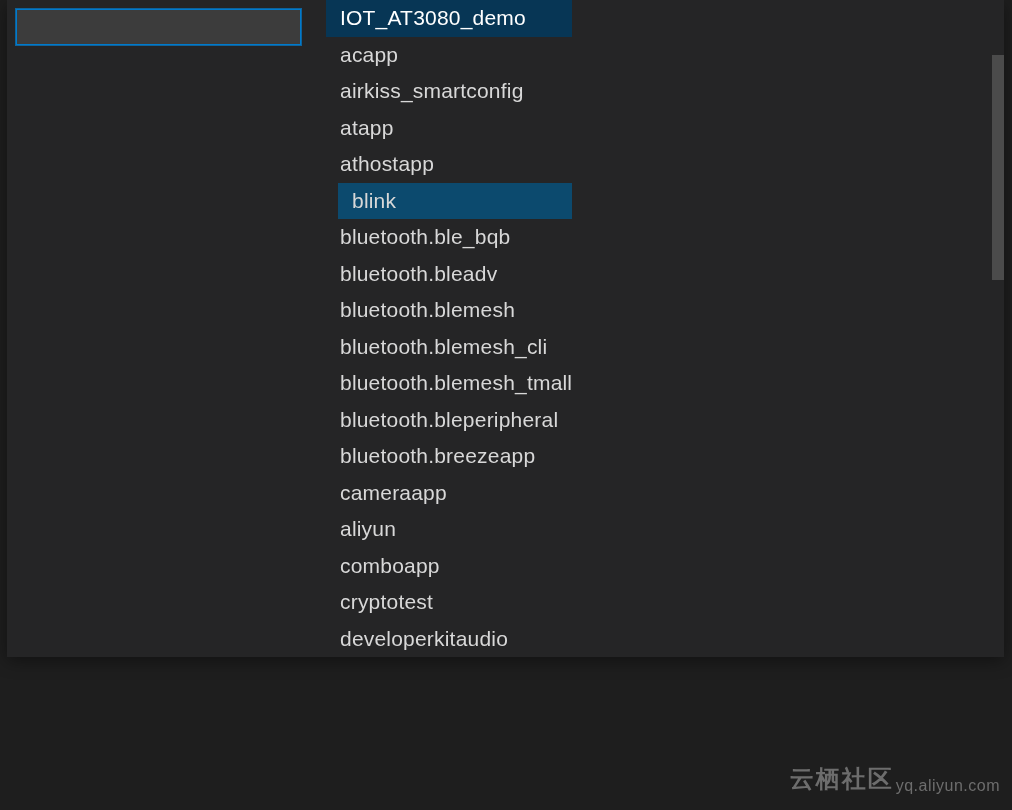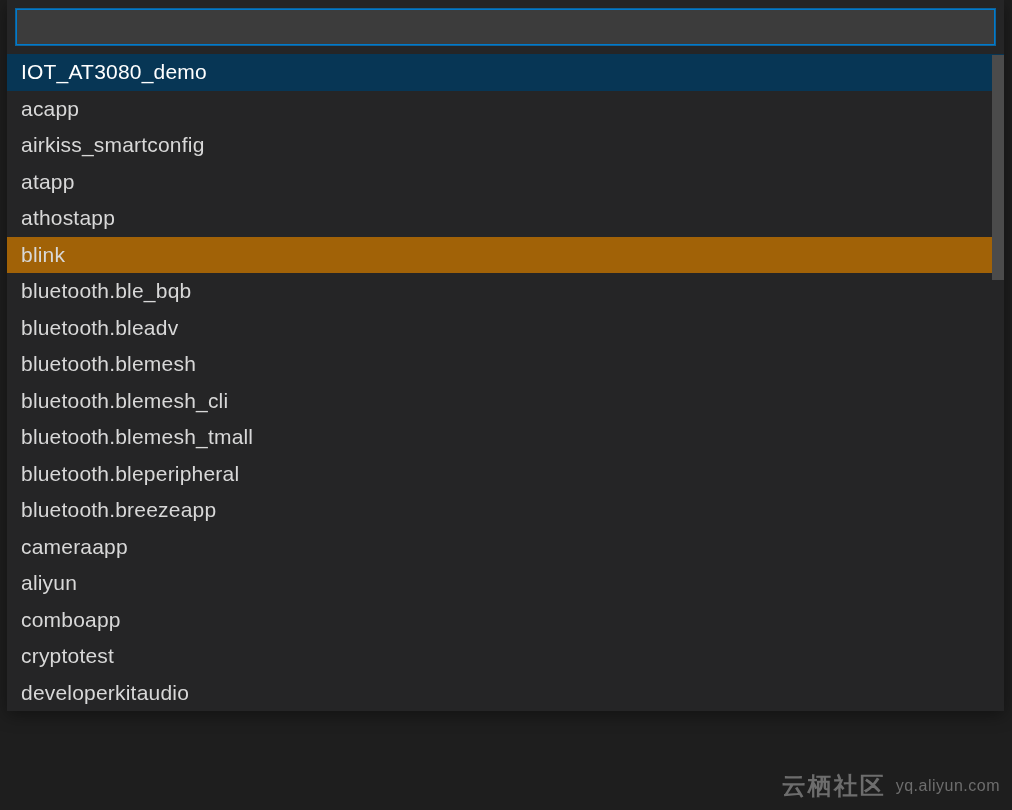--- a/index.html
+++ b/index.html
@@ -15,22 +15,22 @@
       overflow: hidden;
       position: relative;
     }
     .quickpick {
       position: absolute;
       top: 0;
       left: 7px;
       right: 8px;
       background: #252526;
       display: flex;
-      flex-direction: column;
       box-shadow: 0 4px 16px rgba(0,0,0,0.4);
+      gap: 16px;
     }
     .input-wrap {
       padding: 8px;
       background: #252526;
     }
     .filter-input {
       width: 100%;
       height: 38px;
       background: #3c3c3c;
       border: 1px solid #0e639c;
@@ -55,38 +55,39 @@
       font-size: 21px;
       color: #d8d8d8;
       cursor: pointer;
       letter-spacing: 0.2px;
     }
     .list-item.selected {
       background: #073655;
       color: #ffffff;
     }
     .list-item.hover {
-      background: #a16207;
+      background: #0c4a6e;
+      margin-left: 12px;
     }
     .scrollbar {
       position: absolute;
       right: 0;
       top: 55px;
       width: 12px;
       height: 225px;
       background: #4b4b4b;
       border-radius: 0;
     }
     .watermark {
       position: absolute;
       right: 12px;
-      bottom: 8px;
+      bottom: 15px;
       display: flex;
-      align-items: center;
-      gap: 10px;
+      align-items: flex-end;
+      gap: 2px;
       color: #6d6d6d;
       pointer-events: none;
       user-select: none;
     }
     .watermark-cn {
       font-size: 24px;
       font-weight: 600;
       letter-spacing: 2px;
       font-family: "PingFang SC", "Microsoft YaHei", sans-serif;
     }

